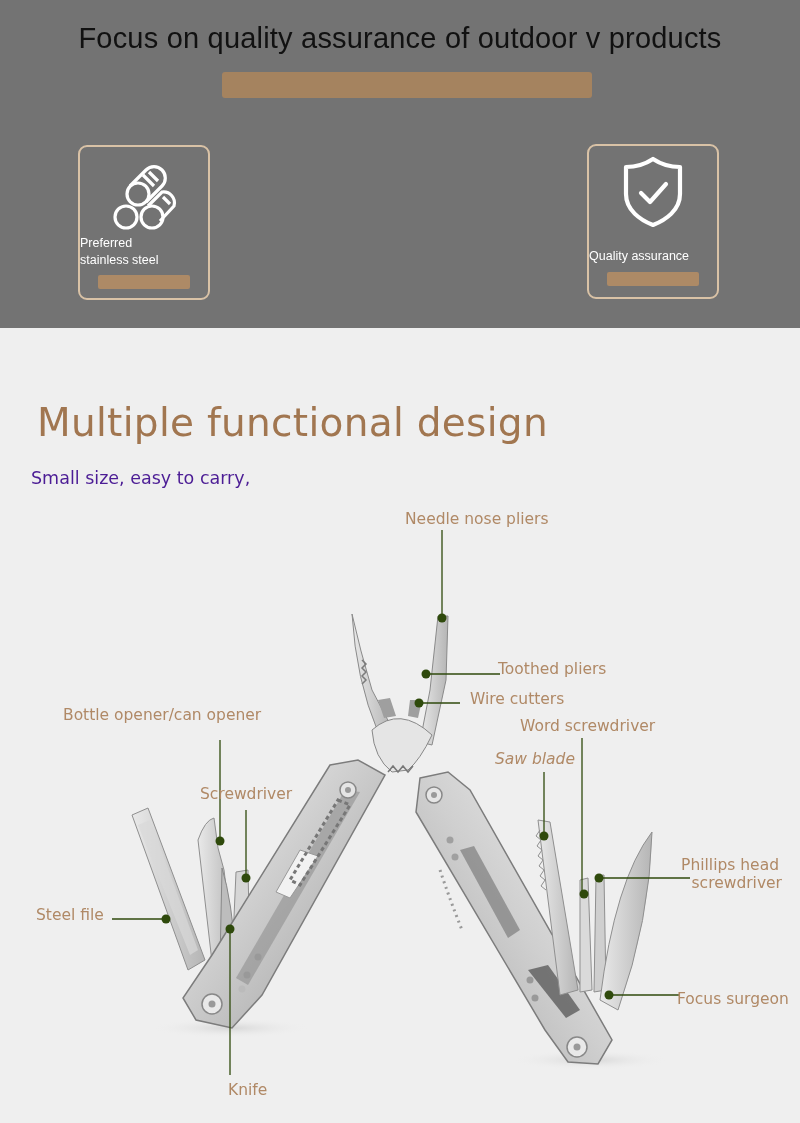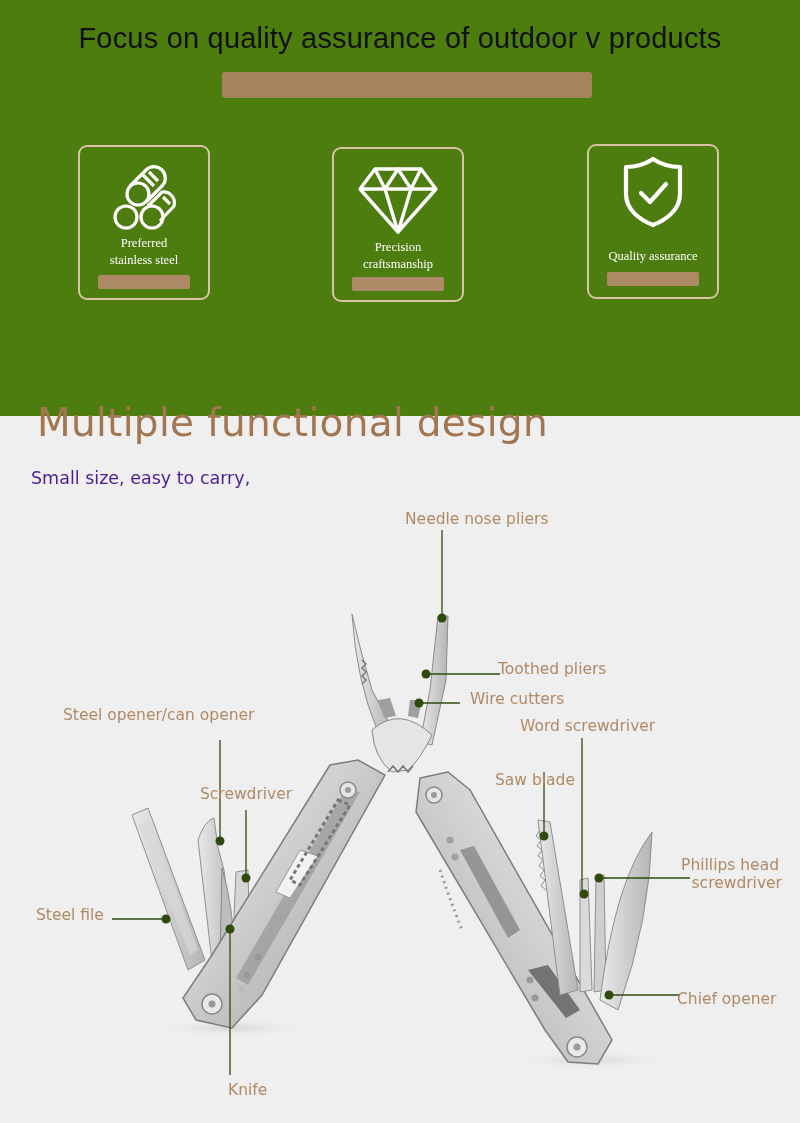--- a/index.html
+++ b/index.html
@@ -1,27 +1,27 @@
 <!DOCTYPE html>
 <html><head>
 <meta charset="utf-8">
 <style>
   * { box-sizing: border-box; margin: 0; padding: 0; }
   html, body { width: 800px; height: 1123px; overflow: hidden; }
   body { font-family: "DejaVu Sans", sans-serif; background: #efefef; position: relative; }
 
-  .banner { position: absolute; left: 0; top: 0; width: 800px; height: 416px; background: #4d7c0f; }
+  .banner { position: absolute; left: 0; top: 0; width: 800px; height: 328px; background: #737373; }
   .banner-title { position: absolute; left: 0; width: 800px; top: 22px; text-align: center;
     font-family: "Liberation Sans", sans-serif; font-size: 29px; color: #111; letter-spacing: 0.2px; }
   .banner-ghost { position: absolute; left: 222px; top: 72px; width: 370px; height: 26px; background: #a5835f; border-radius: 3px; }
 
   .feature-card { position: absolute; width: 132px; height: 155px; border: 2px solid #d9c2a6; border-radius: 9px; }
   .feature-card .icon { position: absolute; left: 0; width: 100%; display: flex; justify-content: center; }
-  .feature-card .label { position: absolute; left: 0; width: 100%; text-align: center; color: #fff;
-    font-family: Liberation Serif, serif; font-size: 12.5px; line-height: 17px; }
+  .feature-card .label { position: absolute; left: 0; width: 100%; color: #fff;
+    font-family: Liberation Sans, sans-serif; font-size: 12.5px; line-height: 17px; }
   .card-ghost { position: absolute; left: 18px; width: 92px; height: 14px; background: #ad8a66; border-radius: 2px; }
 
   .section-title { position: absolute; left: 37px; top: 400px; font-family: "DejaVu Sans", sans-serif;
     font-size: 39px; color: #a17650; letter-spacing: 0.3px; }
   .section-sub { position: absolute; left: 31px; top: 466px; font-family: "DejaVu Sans", sans-serif;
     font-size: 17.5px; line-height: 25px; color: #4c1d95; }
 
   .tool-svg { position: absolute; left: 0; top: 0; }
   .callout { position: absolute; font-family: "DejaVu Sans", sans-serif; font-size: 15.5px; color: #b08966; white-space: nowrap; }
   .callout.right { text-align: right; }
@@ -50,35 +50,20 @@
         </g>
       </svg>
     </div>
     <div class="label" style="top:88px;">
       <div>Preferred</div>
       <div>stainless steel</div>
     </div>
     <div class="card-ghost" style="top:128px;"></div>
   </div>
 
-  <div class="feature-card" style="left:332px; top:147px;">
-    <div class="icon" style="top:16px;">
-      <svg width="82" height="70" viewBox="0 0 82 70" fill="none" stroke="#fff" stroke-width="3.4" stroke-linejoin="round">
-        <path d="M18 4 L64 4 L79 24 L41 67 L3 24 Z"></path>
-        <path d="M3 24 L79 24"></path>
-        <path d="M18 4 L28 24 L41 67 L54 24 L64 4"></path>
-        <path d="M28 24 L41 4 L54 24"></path>
-      </svg>
-    </div>
-    <div class="label" style="top:90px;">
-      <div>Precision</div>
-      <div>craftsmanship</div>
-    </div>
-    <div class="card-ghost" style="top:128px;"></div>
-  </div>
 
   <div class="feature-card" style="left:587px; top:144px;">
     <div class="icon" style="top:10px;">
       <svg width="62" height="72" viewBox="0 0 62 72" fill="none" stroke="#fff" stroke-width="4.2" stroke-linejoin="round" stroke-linecap="round">
         <path d="M31 3 C22 9 12 11 4 11 L4 38 C4 54 18 64 31 69 C44 64 58 54 58 38 L58 11 C50 11 40 9 31 3 Z"></path>
         <path d="M19 37 L28 46 L44 28"></path>
       </svg>
     </div>
     <div class="label" style="top:102px;">
       <div>Quality assurance</div>
@@ -205,22 +190,22 @@
     <circle cx="584" cy="894" r="4.5"></circle>
     <circle cx="599" cy="878" r="4.5"></circle>
     <circle cx="609" cy="995" r="4.5"></circle>
   </g>
 </svg>
 
 <div class="callout" style="left:361px; top:510px;margin-left:44px;">Needle nose pliers</div>
 <div class="callout" style="left:498px; top:660px;">Toothed pliers</div>
 <div class="callout" style="left:470px; top:690px;">Wire cutters</div>
 <div class="callout" style="left:520px; top:717px;">Word screwdriver</div>
-<div class="callout" style="left:495px; top:771px;">Saw blade</div>
-<div class="callout" style="left:63px; top:706px;">Steel opener/can opener</div>
+<div class="callout" style="left:495px; top:750px;font-style:italic;">Saw blade</div>
+<div class="callout" style="left:63px; top:706px;">Bottle opener/can opener</div>
 <div class="callout" style="left:200px; top:785px;">Screwdriver</div>
 <div class="callout right" style="left:640px; top:856px; width:142px;">
   <div style="padding-right:3px;">Phillips head</div>
   <div>screwdriver</div>
 </div>
 <div class="callout" style="left:36px; top:906px;">Steel file</div>
-<div class="callout" style="left:677px; top:990px;">Chief opener</div>
+<div class="callout" style="left:677px; top:990px;">Focus surgeon</div>
 <div class="callout" style="left:204px; top:1081px;margin-left:24px;">Knife</div>
 
 </body></html>

